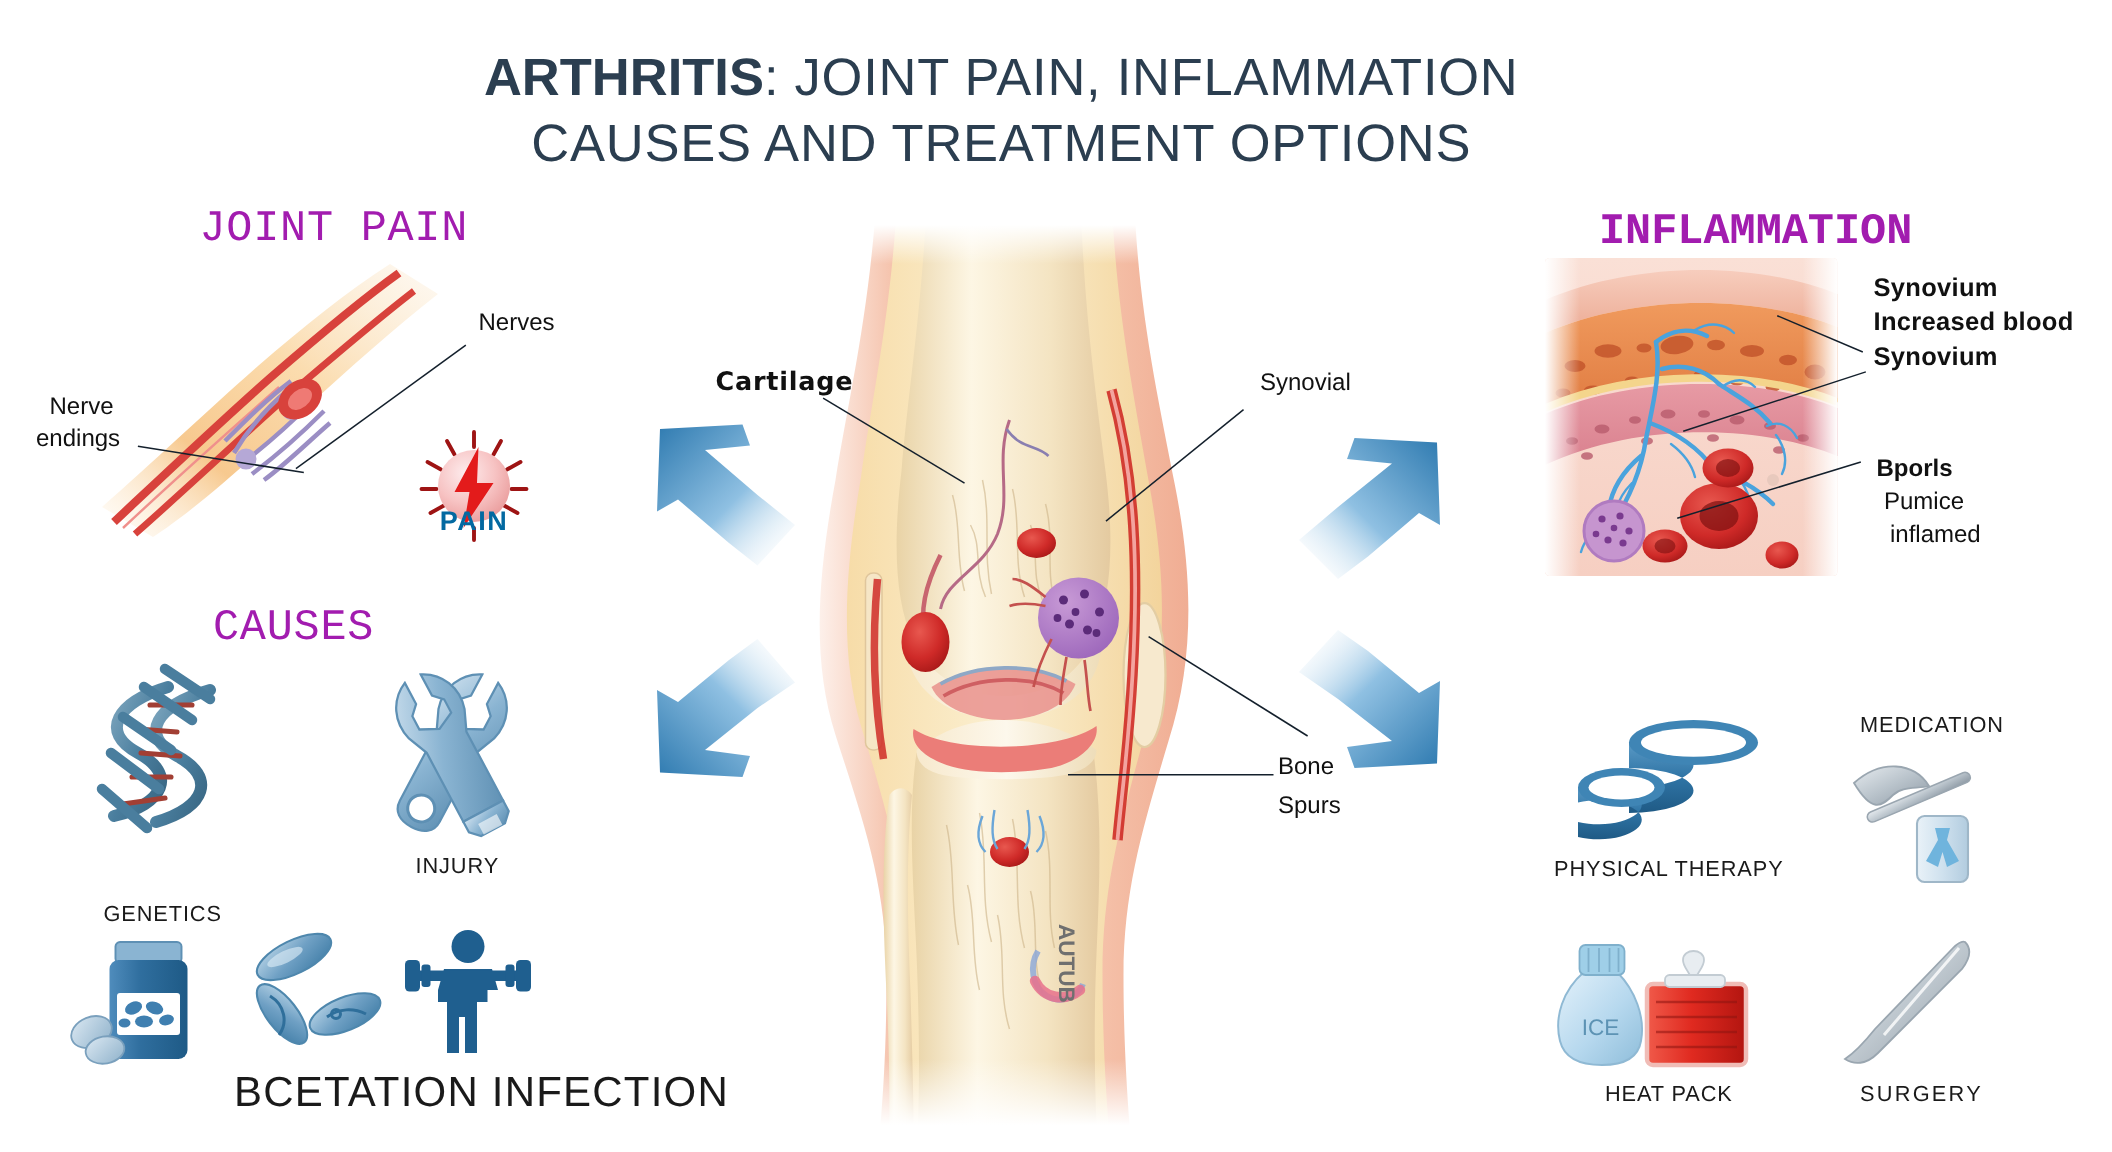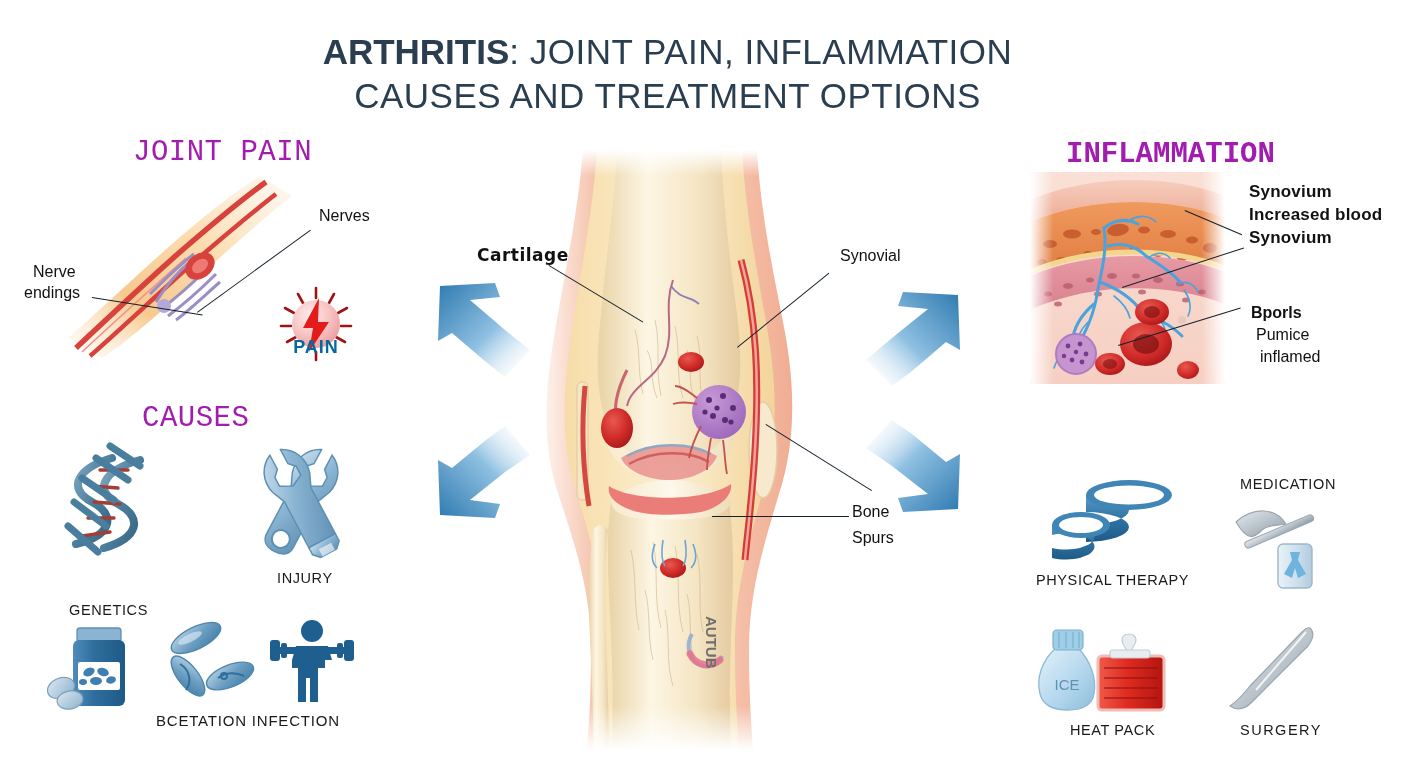--- a/index.html
+++ b/index.html
@@ -560,21 +560,21 @@
       <path d="M34,28 L66,28 L70,42 L63,42 L63,50 L56,50 L56,84 L48,84 L48,60 L44,60 L44,84 L36,84
                L36,50 L30,50 L30,42 L30,42 Z"></path>
       <rect x="12" y="29" width="76" height="7" rx="3"></rect>
       <rect x="8" y="22" width="10" height="21" rx="3"></rect>
       <rect x="82" y="22" width="10" height="21" rx="3"></rect>
       <rect x="19" y="25" width="6" height="15" rx="2"></rect>
       <rect x="75" y="25" width="6" height="15" rx="2"></rect>
     </g>
   </svg>
 
-  <div class="cap" style="left:156px;top:712px;font-size:15px;letter-spacing:.8px;">BCETATION INFECTION</div>
+  <div class="cap" style="left:156px;top:712px;font-size:28px;letter-spacing:.8px;">BCETATION INFECTION</div>
 
   <svg class="tile" style="left:1046px;top:470px;" width="130" height="95" viewBox="0 0 130 95">
     <defs>
       <linearGradient id="bandG" x1="0" y1="0" x2="0" y2="1">
         <stop offset="0" stop-color="#5a9ac6"></stop>
           <stop offset=".5" stop-color="#2f74a5"></stop>
         <stop offset="1" stop-color="#1f5a85"></stop>
       </linearGradient>
     </defs>
     <g>

